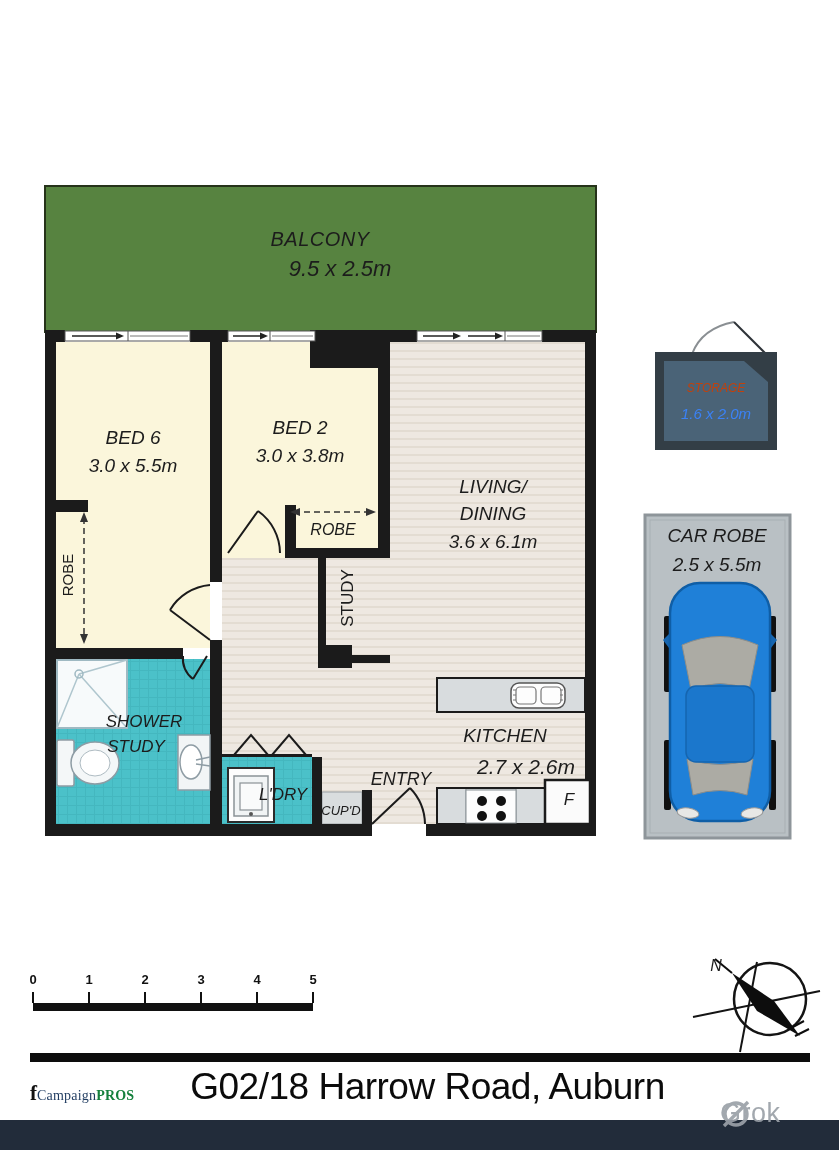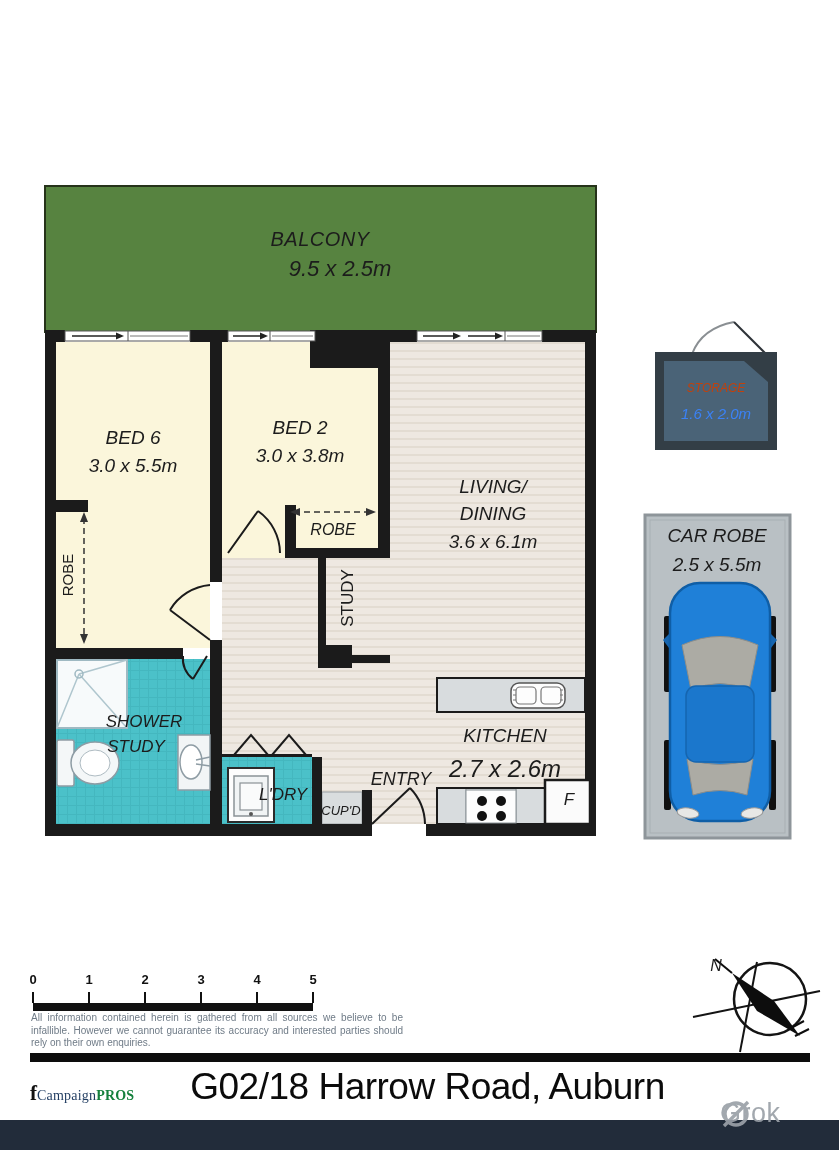--- a/index.html
+++ b/index.html
@@ -226,39 +226,38 @@
 <div class="vlbl" style="left:348px;top:598px;font-size:17px">STUDY</div>
 
 <div class="lbl" style="left:144px;top:713px;font-size:17px">SHOWER</div>
 <div class="lbl" style="left:136px;top:738px;font-size:17px">STUDY</div>
 
 <div class="lbl" style="left:283px;top:786px;font-size:17px">L'DRY</div>
 <div class="lbl" style="left:341px;top:804px;font-size:13px">CUP'D</div>
 <div class="lbl" style="left:401px;top:770px;font-size:18px">ENTRY</div>
 
 <div class="lbl" style="left:505px;top:726px;font-size:19px">KITCHEN</div>
-<div class="lbl" style="left:505px;top:756px;font-size:24px">2.7 x 2.6m</div>
+<div class="lbl" style="left:526px;top:756px;font-size:21px">2.7 x 2.6m</div>
 <div class="lbl" style="left:569px;top:791px;font-size:17px">F</div>
 
 <div class="lbl" style="left:716px;top:382px;font-size:12px;color:#c2410c">STORAGE</div>
 <div class="lbl" style="left:716px;top:406px;font-size:15px;color:#3b82f6">1.6 x 2.0m</div>
 
 <div class="lbl" style="left:717px;top:526px;font-size:19px">CAR ROBE</div>
 <div class="lbl" style="left:717px;top:555px;font-size:19px">2.5 x 5.5m</div>
 
 <span class="tick-num" style="left:33px">0</span>
 <span class="tick-num" style="left:89px">1</span>
 <span class="tick-num" style="left:145px">2</span>
 <span class="tick-num" style="left:201px">3</span>
 <span class="tick-num" style="left:257px">4</span>
 <span class="tick-num" style="left:313px">5</span>
 
 <div class="lbl" style="left:716px;top:958px;font-size:16px">N</div>
 
-<div id="disclaimer">All information contained herein is gathered from all sources we believe to be infallible. However we cannot guarantee its accuracy and interested parties should rely on their own enquiries.</div>
 
 <div id="logo">
   <span class="f">f</span>
       <span class="campaign">Campaign</span>
       <span class="pros">PROS</span>
 </div>
 
 <div id="title" class="titletxt">G02/18 Harrow Road, Auburn</div>
 
 <div id="grok">

